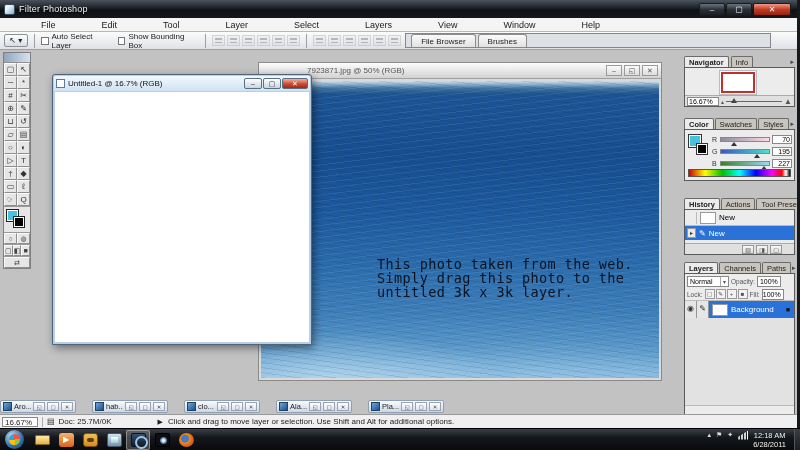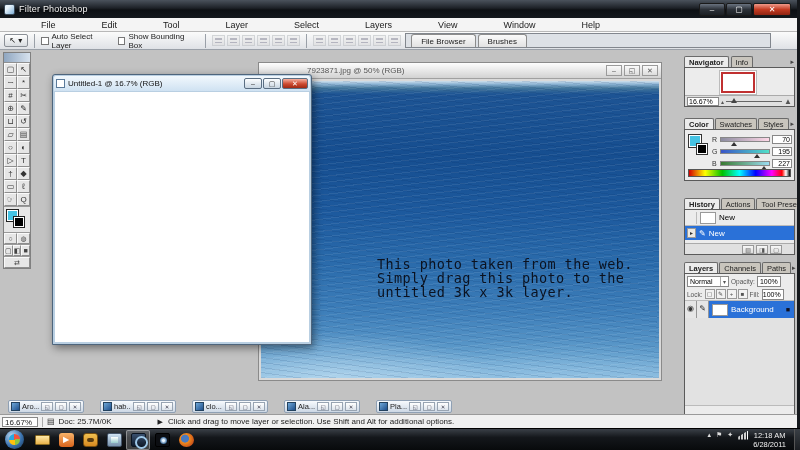--- a/index.html
+++ b/index.html
@@ -182,21 +182,21 @@
   .lcell { width:12px; height:17px; border-right:1px solid rgba(0,0,0,.35); font-size:8px;
     line-height:16px; text-align:center; background:#e6e6e6; color:#333; }
   .lthumb { width:16px; height:12px; background:#fff; border:1px solid #999; margin:0 3px; }
   .lname { font-size:8px; flex:1; }
   .llock { font-size:7px; padding-right:4px; color:#101020; }
   .layers-empty { height:88px; background:#e2e2e2; border-bottom:1px solid #bbb; }
   .layers-bar { position:absolute; left:0; right:0; bottom:0; height:12px; background:#e0e0e0;
     border-top:1px solid #aaa; display:flex; justify-content:center; gap:4px; align-items:center; }
 
   
-  .min-docs { position:absolute; left:8px; bottom:15px; display:flex; gap:16px; z-index:4; }
+  .min-docs { position:absolute; left:0; bottom:15px; display:flex; gap:16px; z-index:4; }
   .minbar { width:76px; height:13px; display:flex; align-items:center; gap:2px; padding:0 2px;
     background:linear-gradient(#f7fafd,#cdd8e5); border:1px solid #8fa0b4; border-radius:2px; }
   .ps-file-ico { width:9px; height:9px; background:linear-gradient(135deg,#6ea7d8,#1e4f8c);
     border:1px solid #23425f; flex:0 0 9px; }
   .minbar .nm { font-size:7.5px; color:#222; flex:1; overflow:hidden; white-space:nowrap; }
   .mb { width:12px; height:9px; flex:0 0 12px; border:1px solid #98a4b2;
     background:linear-gradient(#fff,#dde4ec); font-size:5.5px; line-height:8px; text-align:center; color:#445; }
 
   
   .statusbar { position:absolute; left:0; right:0; bottom:0; height:14px; background:#f0f0f0;

